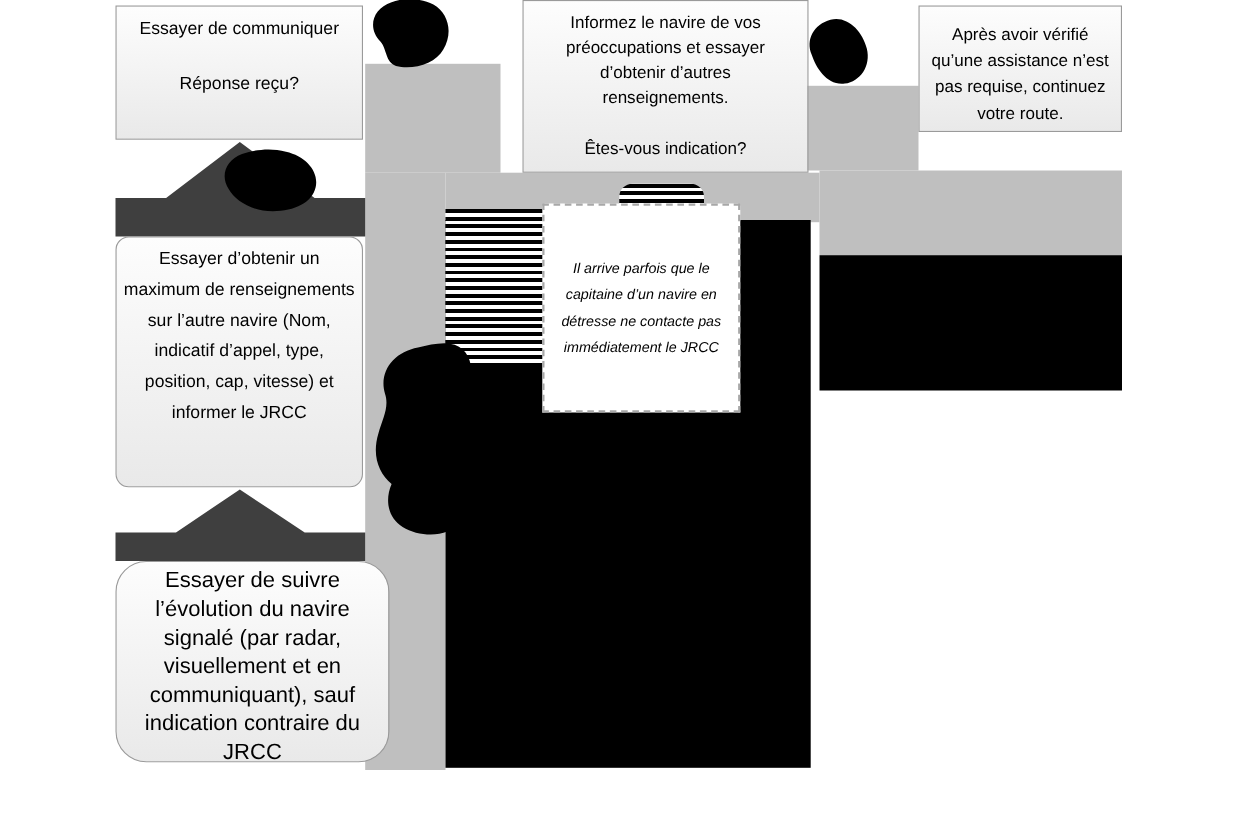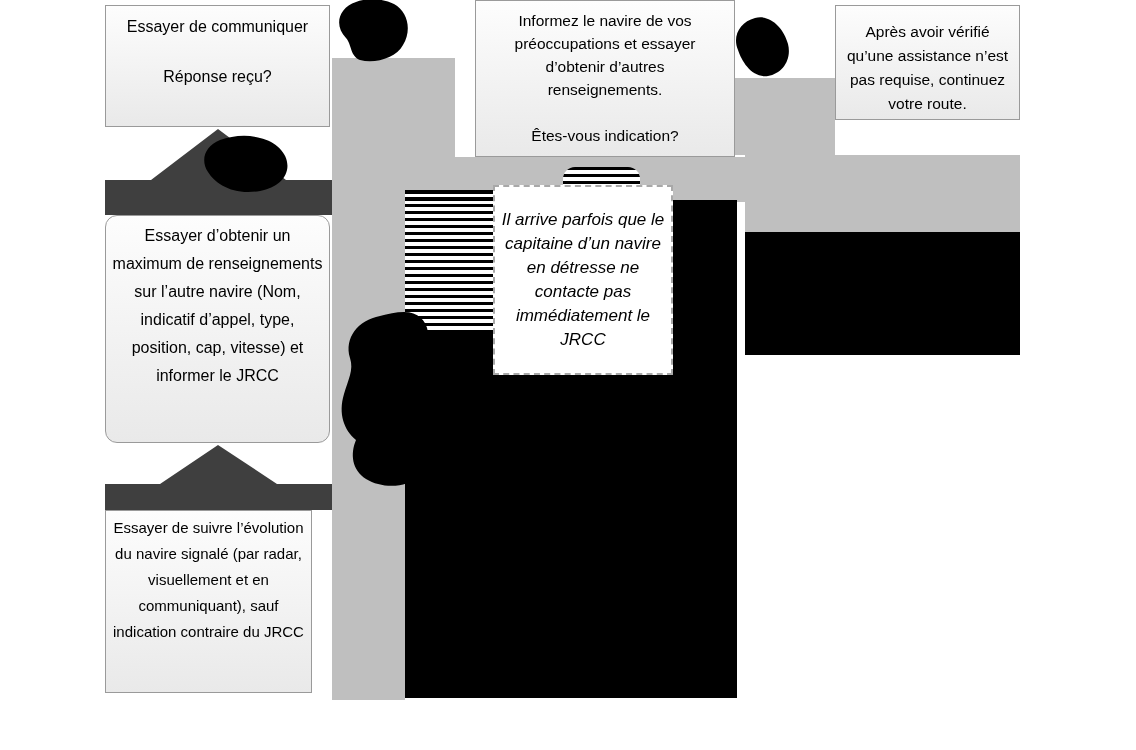--- a/index.html
+++ b/index.html
@@ -39,27 +39,27 @@
     border:1px solid #9a9a9a;
     text-align:center;
   }
   .box p{margin:0;}
   #box-communicate{left:105px;top:5px;width:225px;height:122px;font-size:16px;line-height:26px;padding:8px 6px 0;}
   #box-communicate .p2{margin-top:24px;}
   #box-inform{left:455px;top:0px;width:260px;height:157px;font-size:15.5px;line-height:23px;padding:8px 12px 0;margin-left:20px;}
   #box-inform .p2{margin-top:23px;}
   #box-continue{left:835px;top:5px;width:185px;height:115px;font-size:15.5px;line-height:24px;padding:14px 10px 0;}
   #box-gather{left:105px;top:215px;width:225px;height:228px;font-size:16px;line-height:28px;padding:6px 6px 0;border-radius:12px;}
-  #box-track{left:105px;top:510px;width:207px;height:183px;font-size:15px;line-height:26px;padding:4px 4px 0;}
+  #box-track{left:105px;top:510px;width:249px;height:183px;font-size:20px;line-height:26px;padding:4px 4px 0;border-radius:28px;}
   
   #note{
     position:absolute;z-index:4;box-sizing:border-box;
     left:493px;top:185px;width:180px;height:190px;
     background:#ffffff;border:2px dashed #a8a8a8;
-    font-style:italic;font-size:17px;line-height:24px;
+    font-style:italic;font-size:13px;line-height:24px;
     display:flex;align-items:center;justify-content:center;
     text-align:center;padding:6px;
   }
 </style>
 </head>
 <body>
 
 <div id="canvas">
 
   <div class="gray" id="g1"></div>

